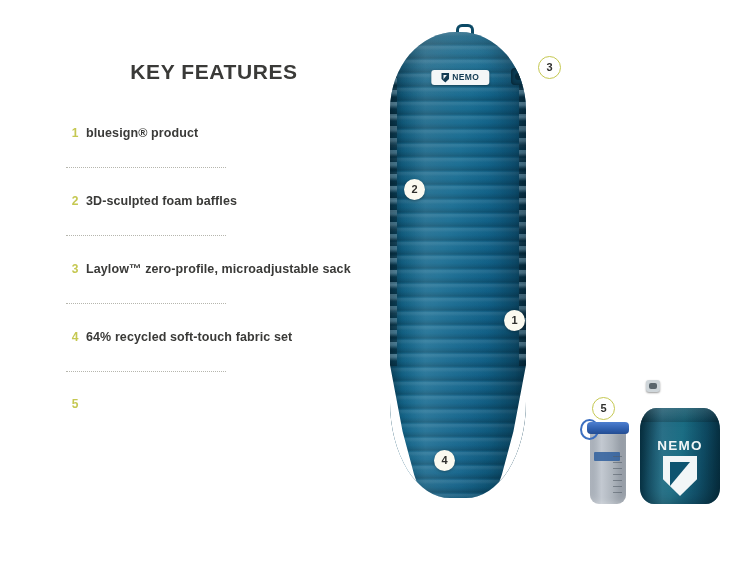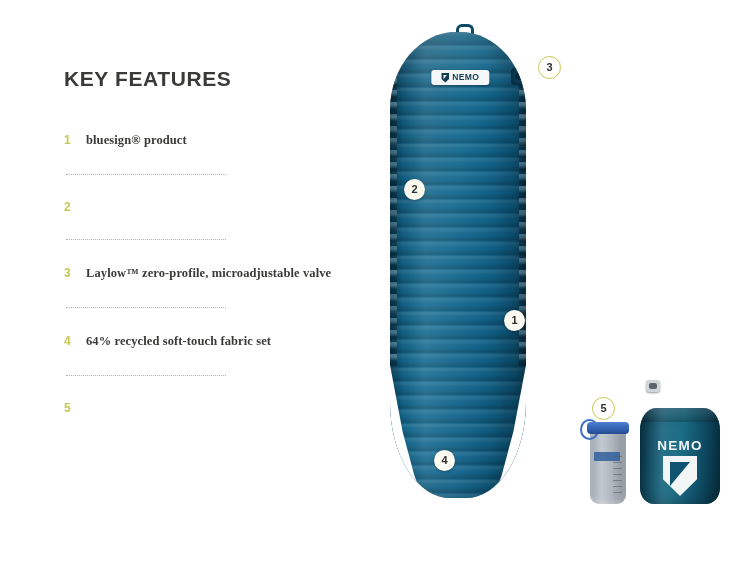--- a/index.html
+++ b/index.html
@@ -13,22 +13,23 @@
     position: relative;
     overflow: hidden;
     font-family: "Liberation Sans", sans-serif;
     -webkit-font-smoothing: antialiased;
   }
 
   
   .features-panel {
     position: absolute;
     left: 64px;
-    top: 67px;
+    top: 60px;
     width: 300px;
+    text-align: center;
   }
   .panel-title {
     font-size: 21px;
     font-weight: bold;
     letter-spacing: 0.6px;
     color: #3a3a38;
     margin: 0 0 42px 0;
     white-space: nowrap;
   }
   .feature-list {
@@ -49,21 +50,20 @@
     color: #c5c851;
     line-height: 1;
   }
   .feature-label {
     font-size: 12.5px;
     font-weight: bold;
     color: #3a3a38;
     line-height: 1.2;
     letter-spacing: 0.1px;
     white-space: nowrap;
-    font-family: Liberation Serif, serif;
   }
   .feature-divider {
     height: 0;
     border-bottom: 1px dotted #b6b6ae;
     width: 160px;
     margin: 26px 0 26px 2px;
   }
 
   
   .pad-stage {
@@ -392,26 +392,27 @@
 
   <ul class="feature-list">
     <li class="feature-row">
       <span class="feature-num">1</span>
       <span class="feature-label">bluesign® product</span>
     </li>
     <li class="feature-divider"></li>
 
     <li class="feature-row">
       <span class="feature-num">2</span>
+      <span class="feature-label">3D-sculpted foam baffles</span>
     </li>
     <li class="feature-divider"></li>
 
     <li class="feature-row">
       <span class="feature-num">3</span>
-      <span class="feature-label">Laylow™ zero-profile, microadjustable valve</span>
+      <span class="feature-label">Laylow™ zero-profile, microadjustable sack</span>
     </li>
     <li class="feature-divider"></li>
 
     <li class="feature-row">
       <span class="feature-num">4</span>
       <span class="feature-label">64% recycled soft-touch fabric set</span>
     </li>
     <li class="feature-divider"></li>
 
     <li class="feature-row">

